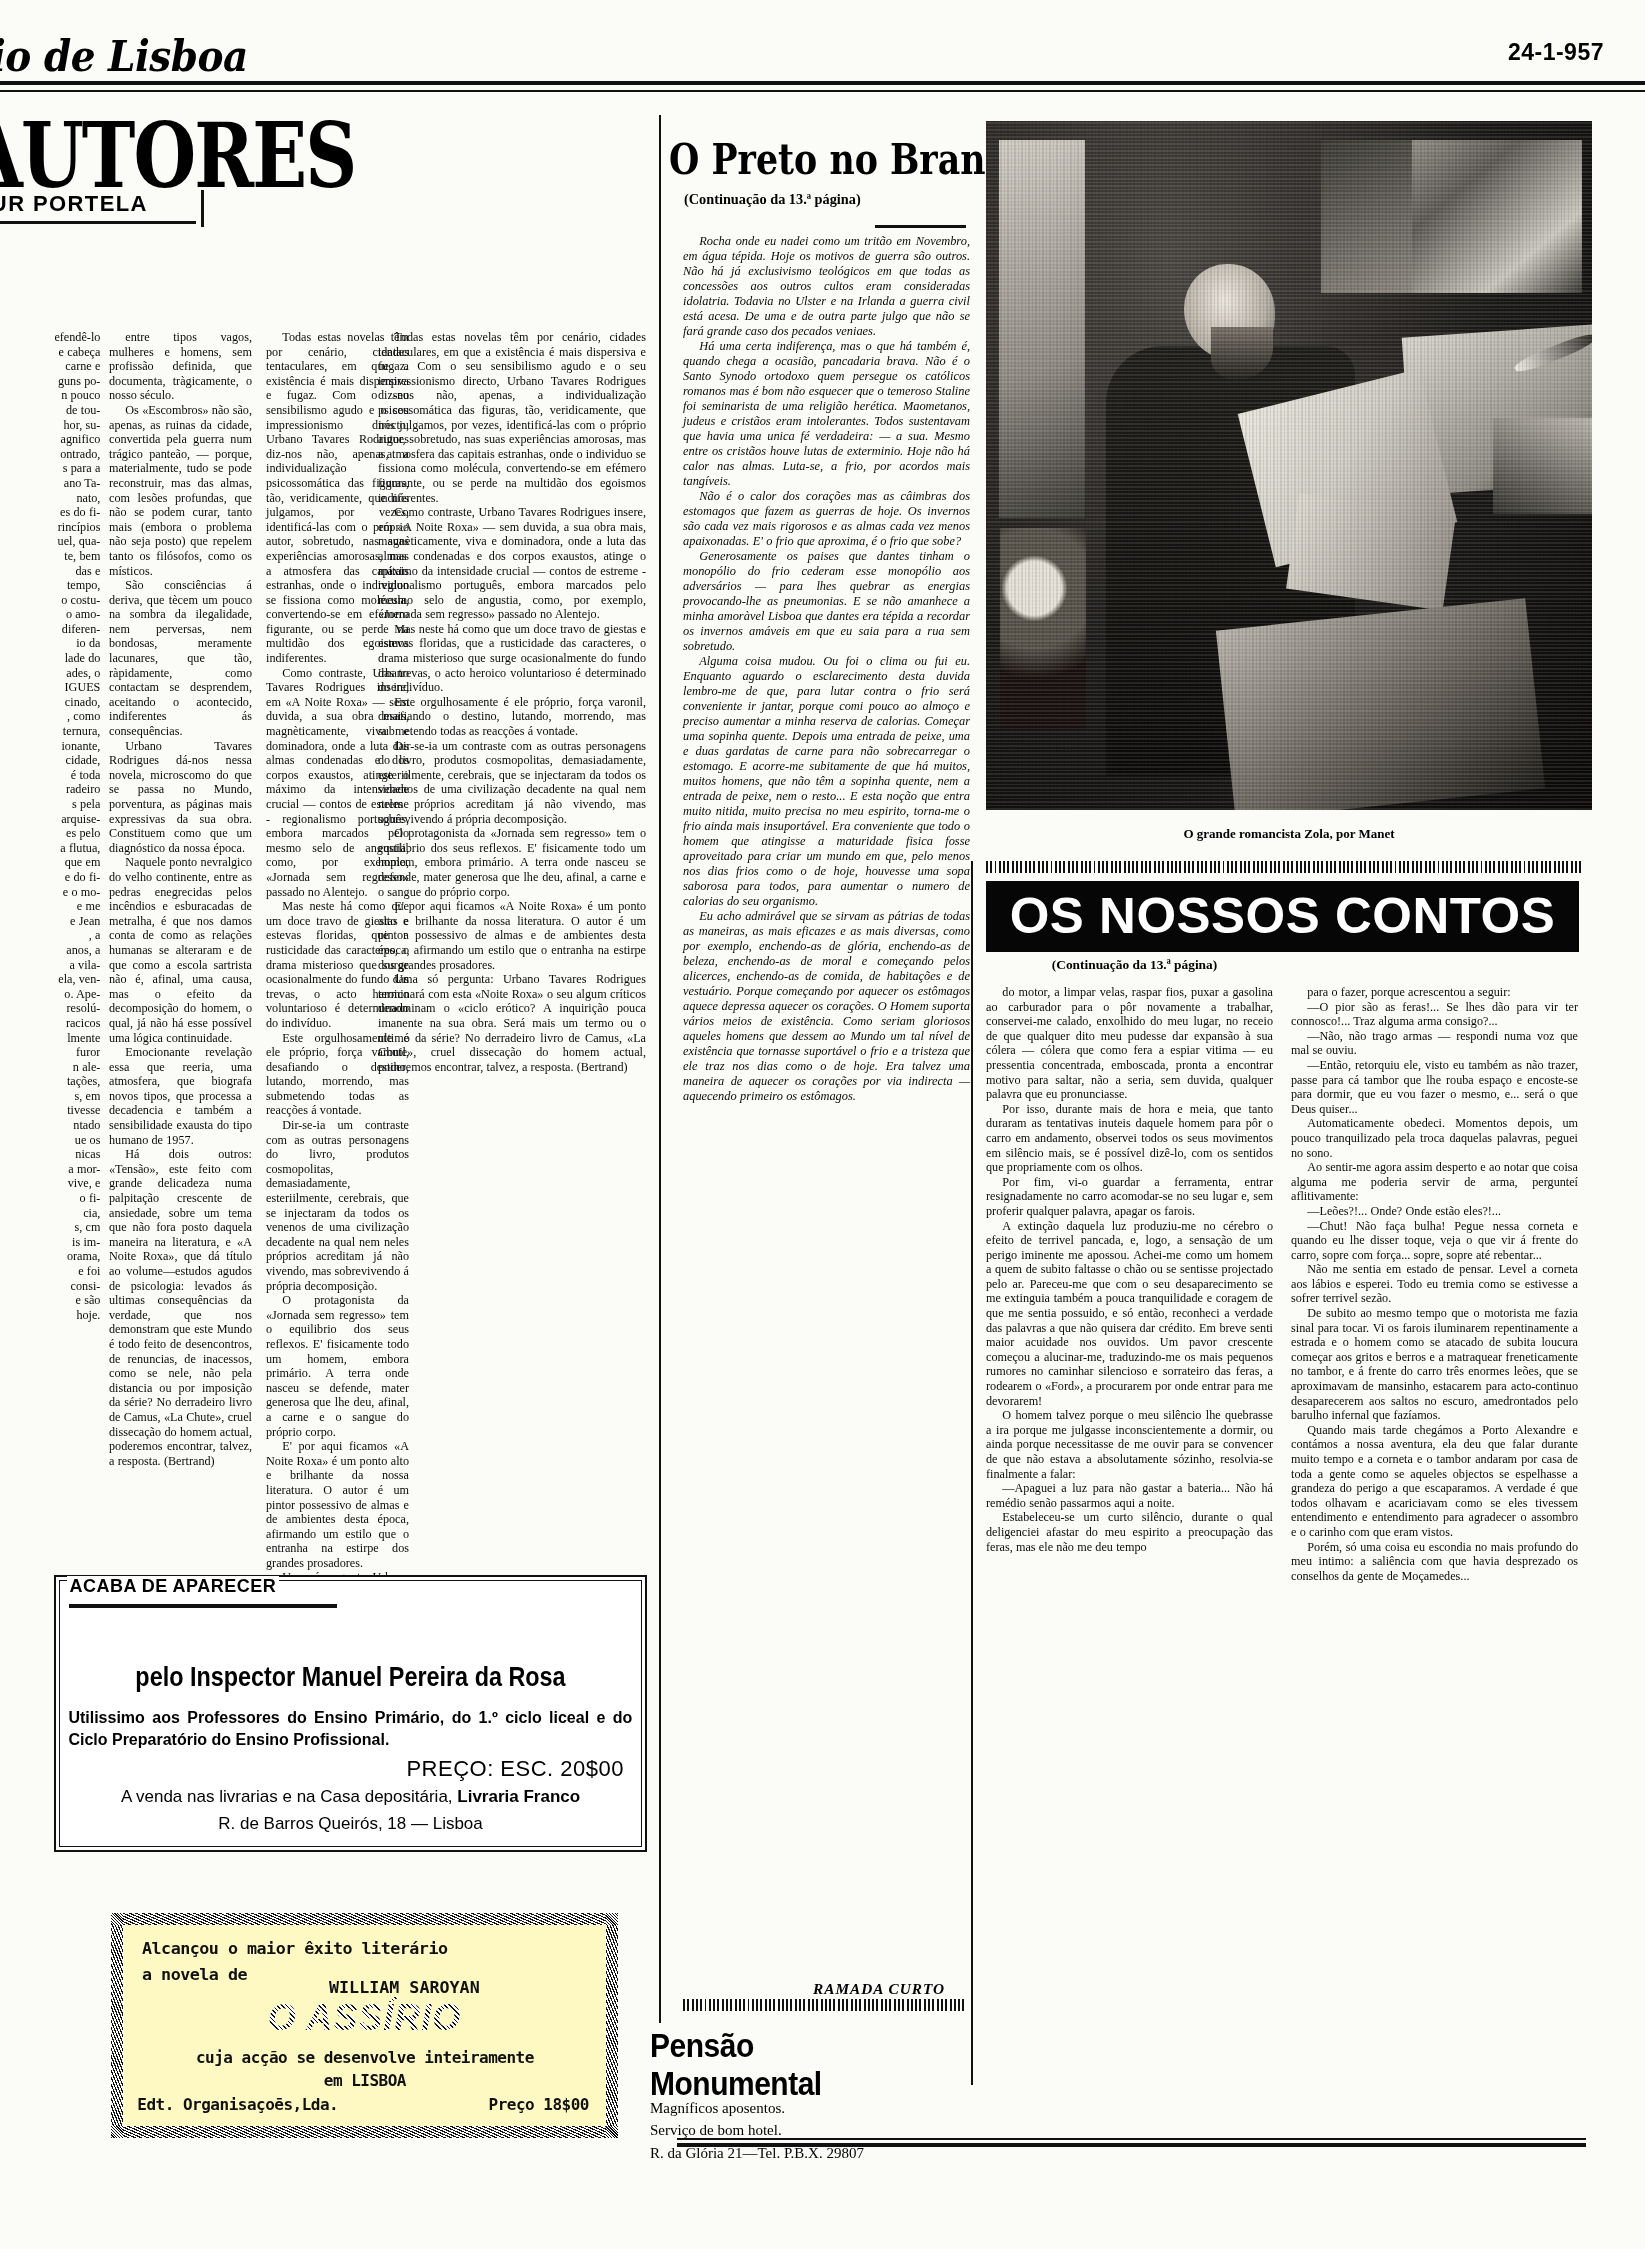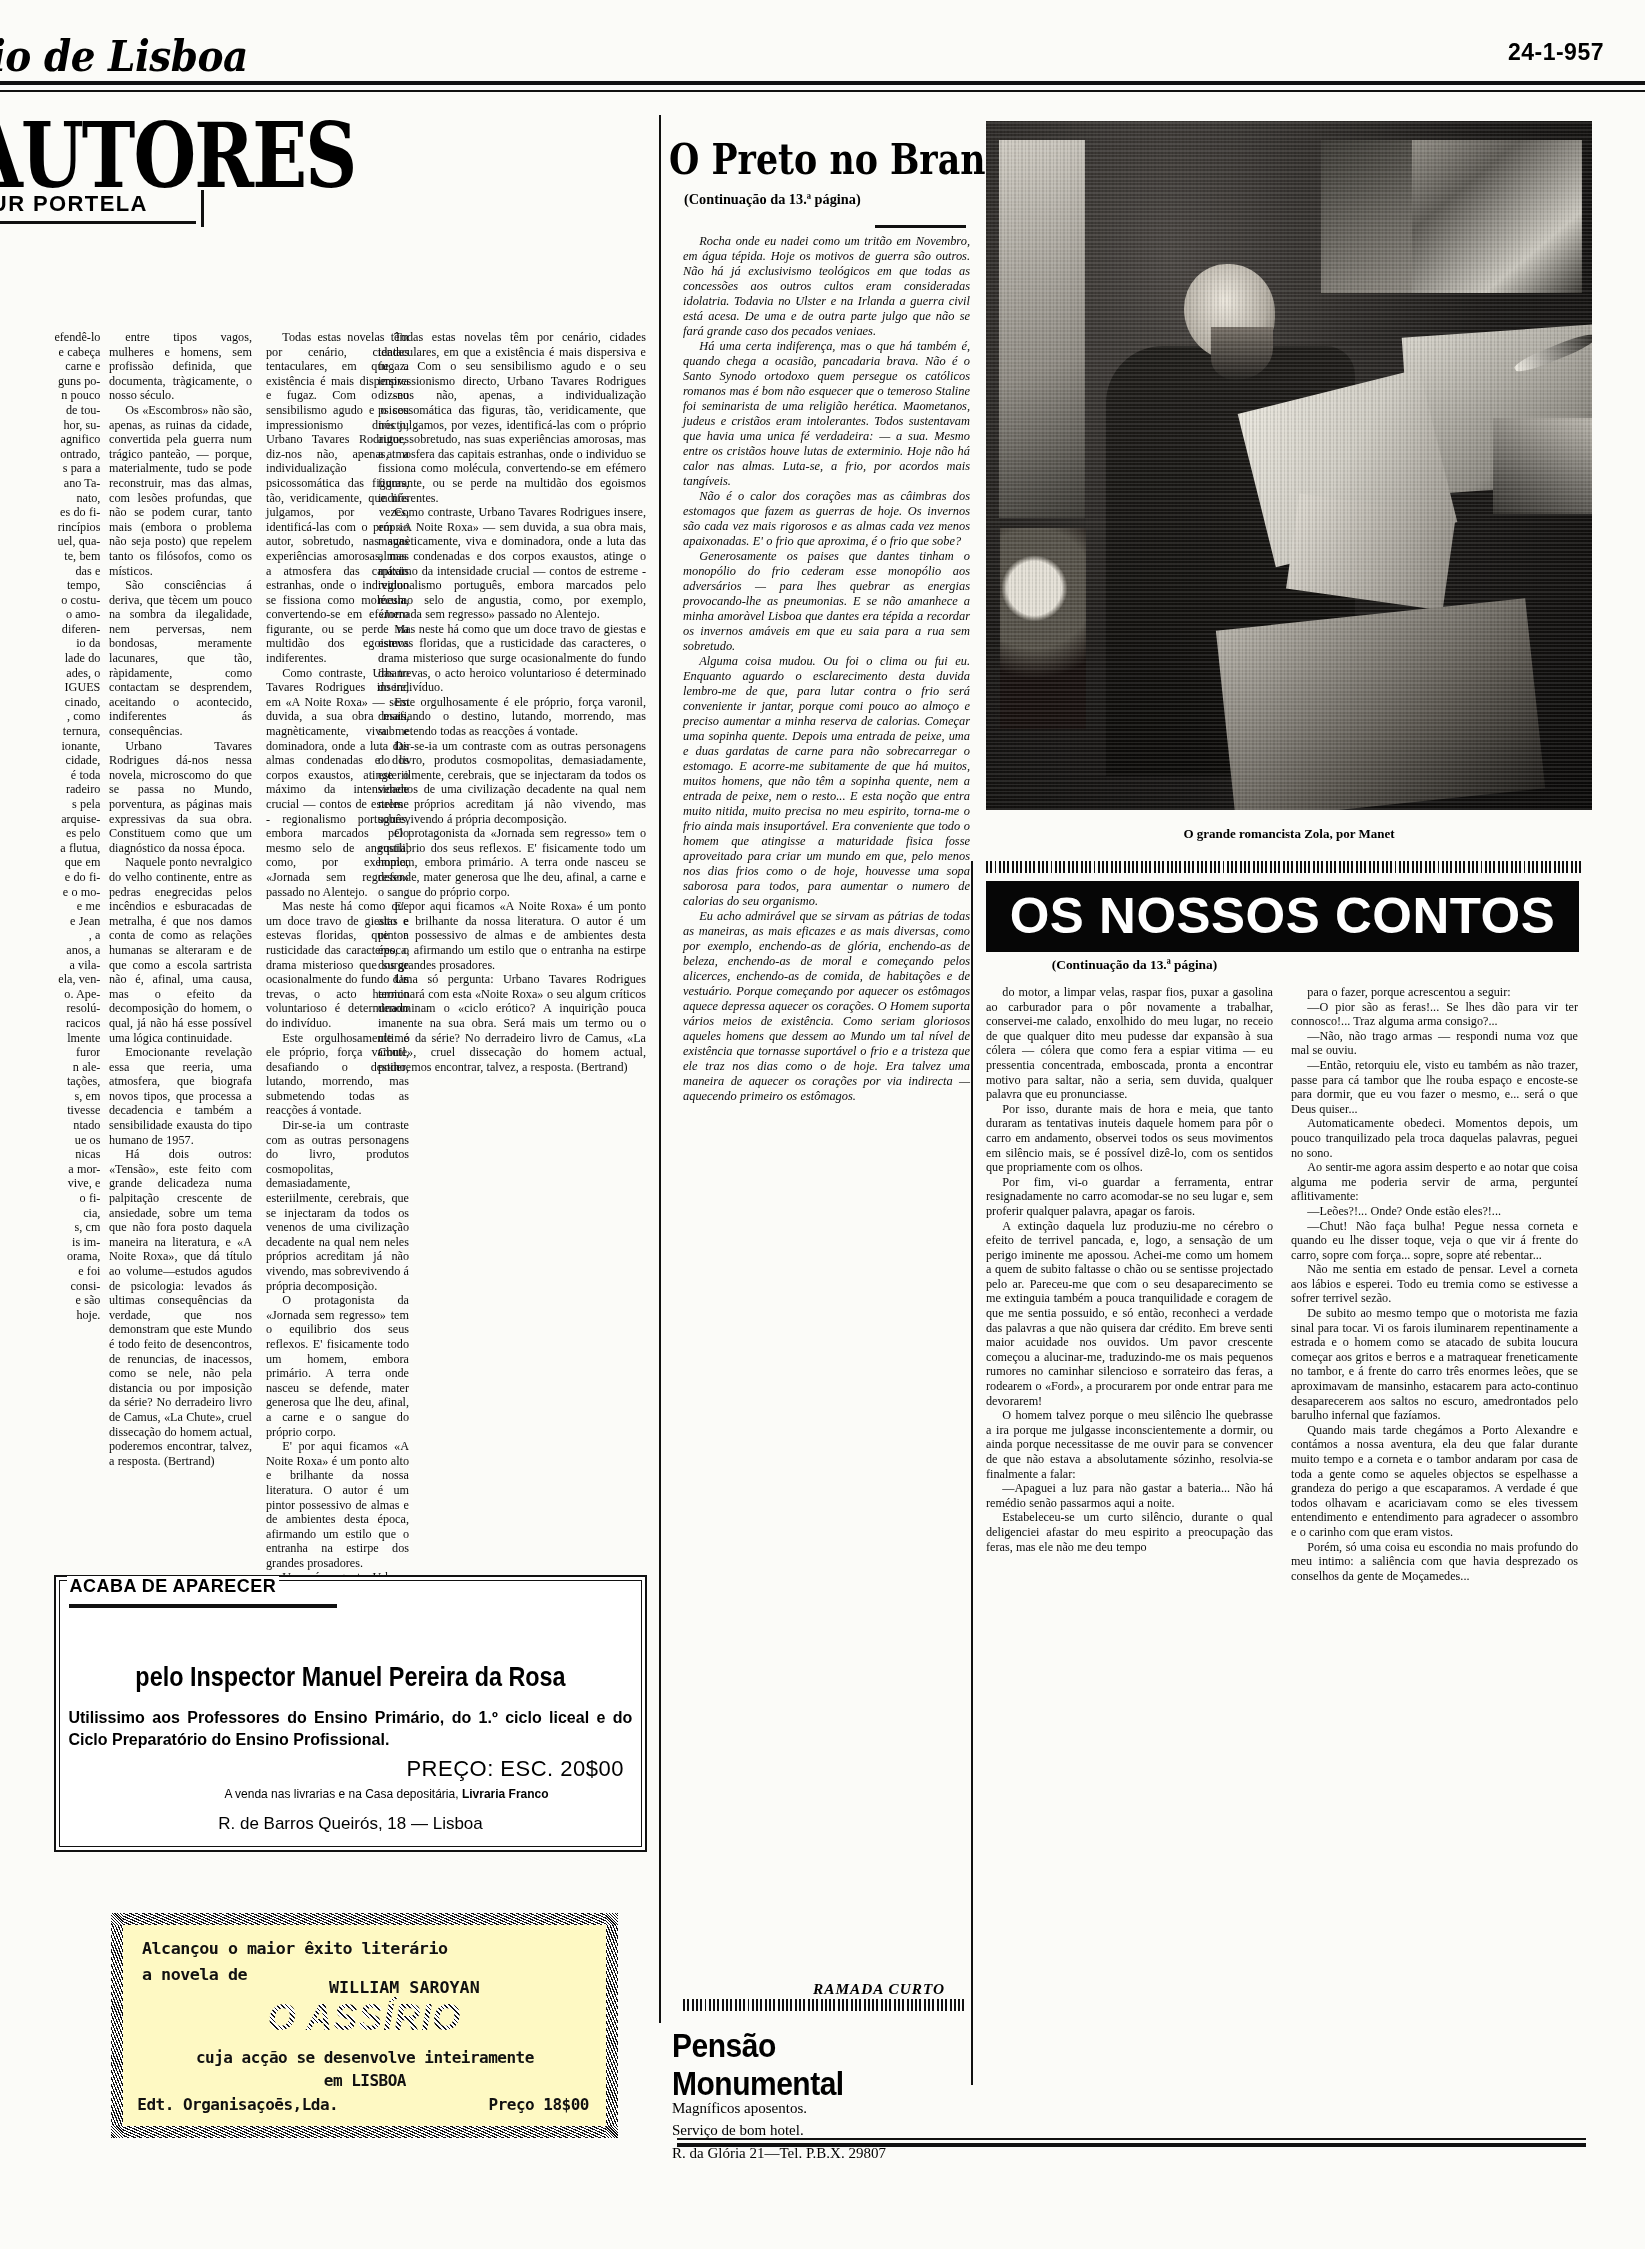--- a/index.html
+++ b/index.html
@@ -174,21 +174,21 @@
     position:absolute;left:12.4px;top:130px;width:564px;
     font-family:"Liberation Sans",sans-serif;font-weight:bold;font-size:16px;
     line-height:21.5px;text-align:justify;
   }
   .ad1-price{
     position:absolute;right:21px;top:179px;
     font-family:"Liberation Sans",sans-serif;font-size:22px;letter-spacing:0.5px;
   }
   .ad1-sale{
     position:absolute;left:0;top:210px;width:100%;text-align:center;
-    font-family:"Liberation Sans",sans-serif;font-size:12px;margin-left:36px;
+    font-family:"Liberation Sans",sans-serif;font-size:17px;
   }
   .ad1-sale b{font-weight:bold;}
   .ad1-addr{
     position:absolute;left:0;top:237px;width:100%;text-align:center;
     font-family:"Liberation Sans",sans-serif;font-size:17px;
   }
 
   .ad2{
     position:absolute;left:111px;top:1913px;width:483px;height:201px;
     background:#fef9c3;
@@ -208,21 +208,21 @@
     font-size:36px;letter-spacing:1px;
     background-image:repeating-linear-gradient(45deg,#111 0 1.4px,#fff 1.4px 3.3px);
     -webkit-background-clip:text;background-clip:text;color:transparent;
   }
   .ad2-l3{position:absolute;left:12.4px;top:123px;width:459px;text-align:center;font-size:16px;letter-spacing:-0.5px;}
   .ad2-l4{position:absolute;left:12.4px;top:146px;width:459px;text-align:center;font-size:16px;letter-spacing:-0.5px;}
   .ad2-ed{position:absolute;left:14.3px;top:170px;font-size:16px;letter-spacing:-0.5px;}
   .ad2-price{position:absolute;right:17px;top:170px;font-size:16px;letter-spacing:-0.5px;}
 
   
-  .pensao{position:absolute;left:672px;top:2027px;width:282px;}
+  .pensao{position:absolute;left:650px;top:2027px;width:282px;}
   .pensao h3{
     margin:0;font-family:"Liberation Sans",sans-serif;font-weight:bold;
     font-size:30px;letter-spacing:-0.5px;transform:scaleY(1.12);transform-origin:left top;
   }
   .pensao p{margin:3.8px 0 0 0;font-family:"Liberation Serif",serif;font-size:15px;line-height:18.7px;}
 
   
   .footer-rule{position:absolute;left:677px;width:909px;}
   .footer-rule .a{height:2.4px;background:#111;}
   .footer-rule .b{height:3.8px;background:#111;margin-top:2.9px;}

